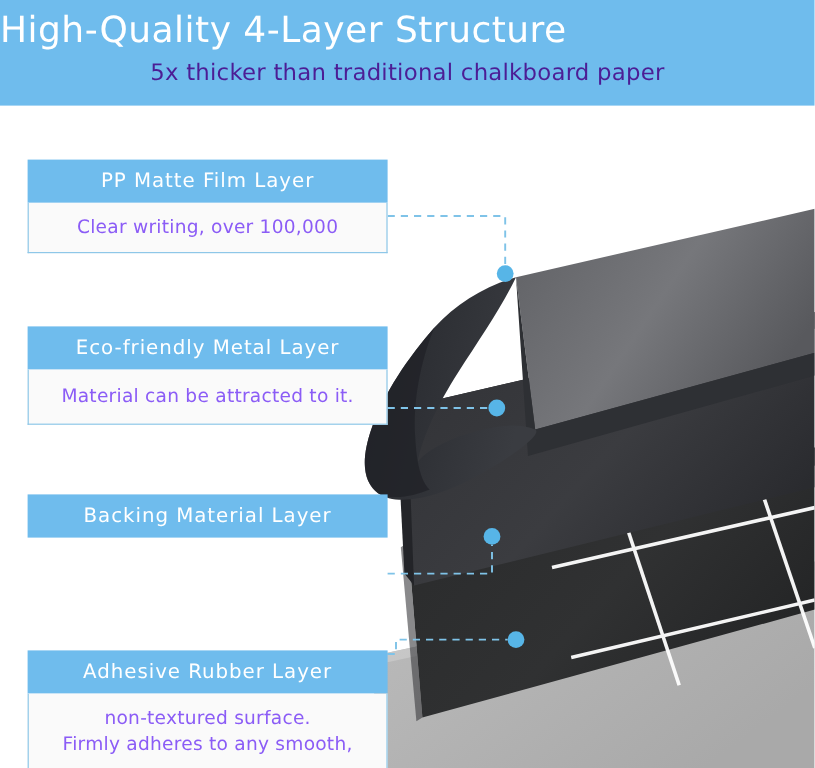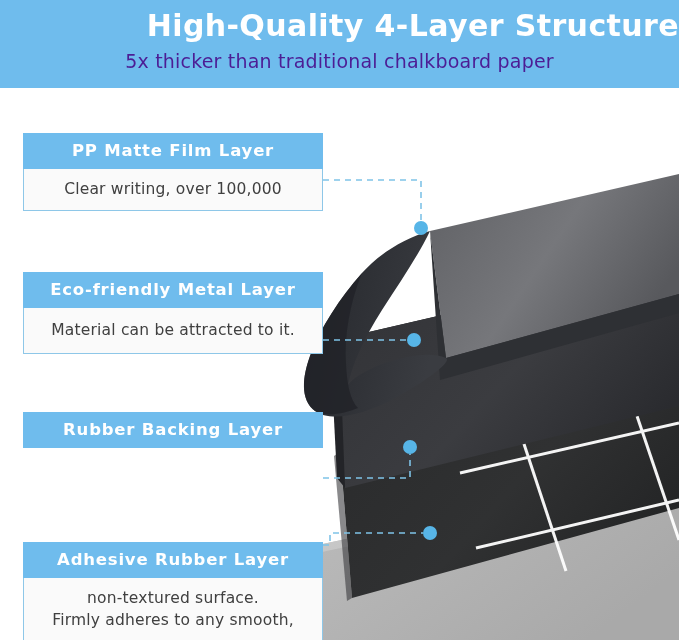--- a/index.html
+++ b/index.html
@@ -30,24 +30,24 @@
     width: 679px;
     height: 88px;
     background: #6fbced;
     box-sizing: border-box;
   }
   .header-title {
     position: absolute;
     left: 0;
     top: 8px;
     width: 679px;
-    text-align: right;
+    text-align: left;
     color: #ffffff;
     font-size: 30px;
-    font-weight: bold;
+    font-weight: normal;
     letter-spacing: 0.4px;
     white-space: nowrap;
     font-family: "DejaVu Sans", "Liberation Sans", sans-serif;
   }
   .header-subtitle {
     position: absolute;
     left: 0;
     top: 50px;
     width: 679px;
     text-align: center;
@@ -83,33 +83,33 @@
   
   .card {
     position: absolute;
     width: 300px;
     box-sizing: border-box;
   }
   .card-header {
     background: #6fbced;
     color: #ffffff;
     font-size: 16.5px;
-    font-weight: bold;
+    font-weight: normal;
     letter-spacing: 0.8px;
     text-align: center;
     padding: 8px 4px 9px 4px;
     box-sizing: border-box;
     white-space: nowrap;
     overflow: hidden;
   }
   .card-body {
     background: #fafafa;
     border: 1px solid #8ec7e8;
     border-top: none;
-    color: #404040;
+    color: #8b5cf6;
     font-size: 15.5px;
     line-height: 1.45;
     text-align: center;
     padding: 9px 6px 10px 6px;
     box-sizing: border-box;
     letter-spacing: 0.2px;
   }
   .card-body .line {
     display: block;
     white-space: nowrap;
@@ -246,21 +246,21 @@
   </div>
 
   <div class="card" id="card-2">
     <div class="card-header">Eco-friendly Metal Layer</div>
     <div class="card-body">
       <span class="line">Material can be attracted to it.</span>
     </div>
   </div>
 
   <div class="card" id="card-3">
-    <div class="card-header">Rubber Backing Layer</div>
+    <div class="card-header">Backing Material Layer</div>
   </div>
 
   <div class="card" id="card-4">
     <div class="card-header">Adhesive Rubber Layer</div>
     <div class="card-body">
       <span class="line">non-textured surface.</span>
       <span class="line">Firmly adheres to any smooth,</span>
     </div>
   </div>
 

